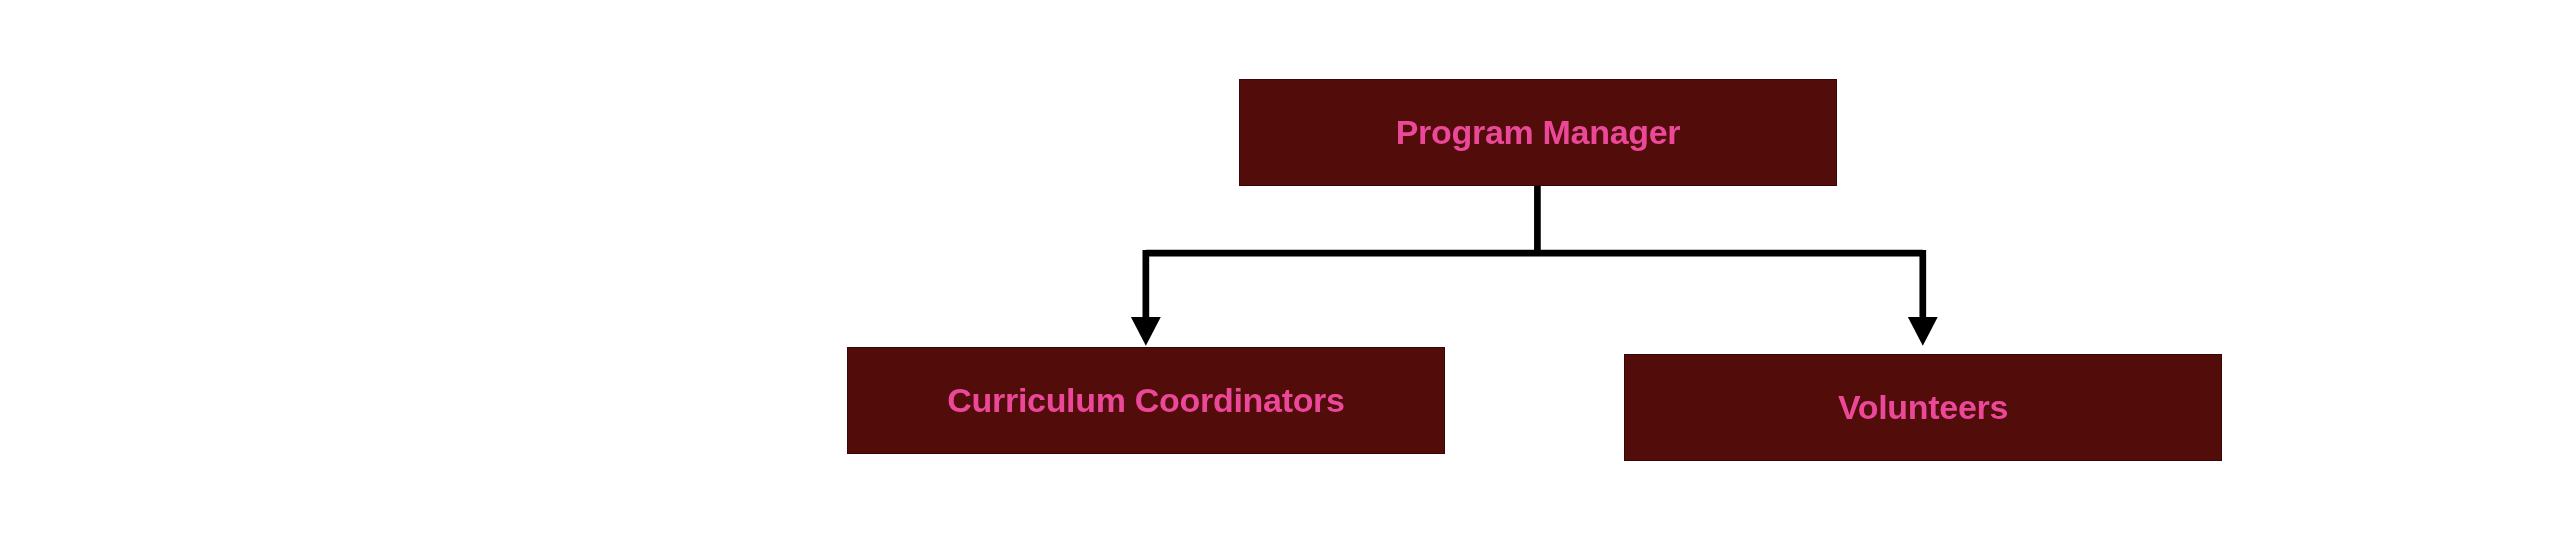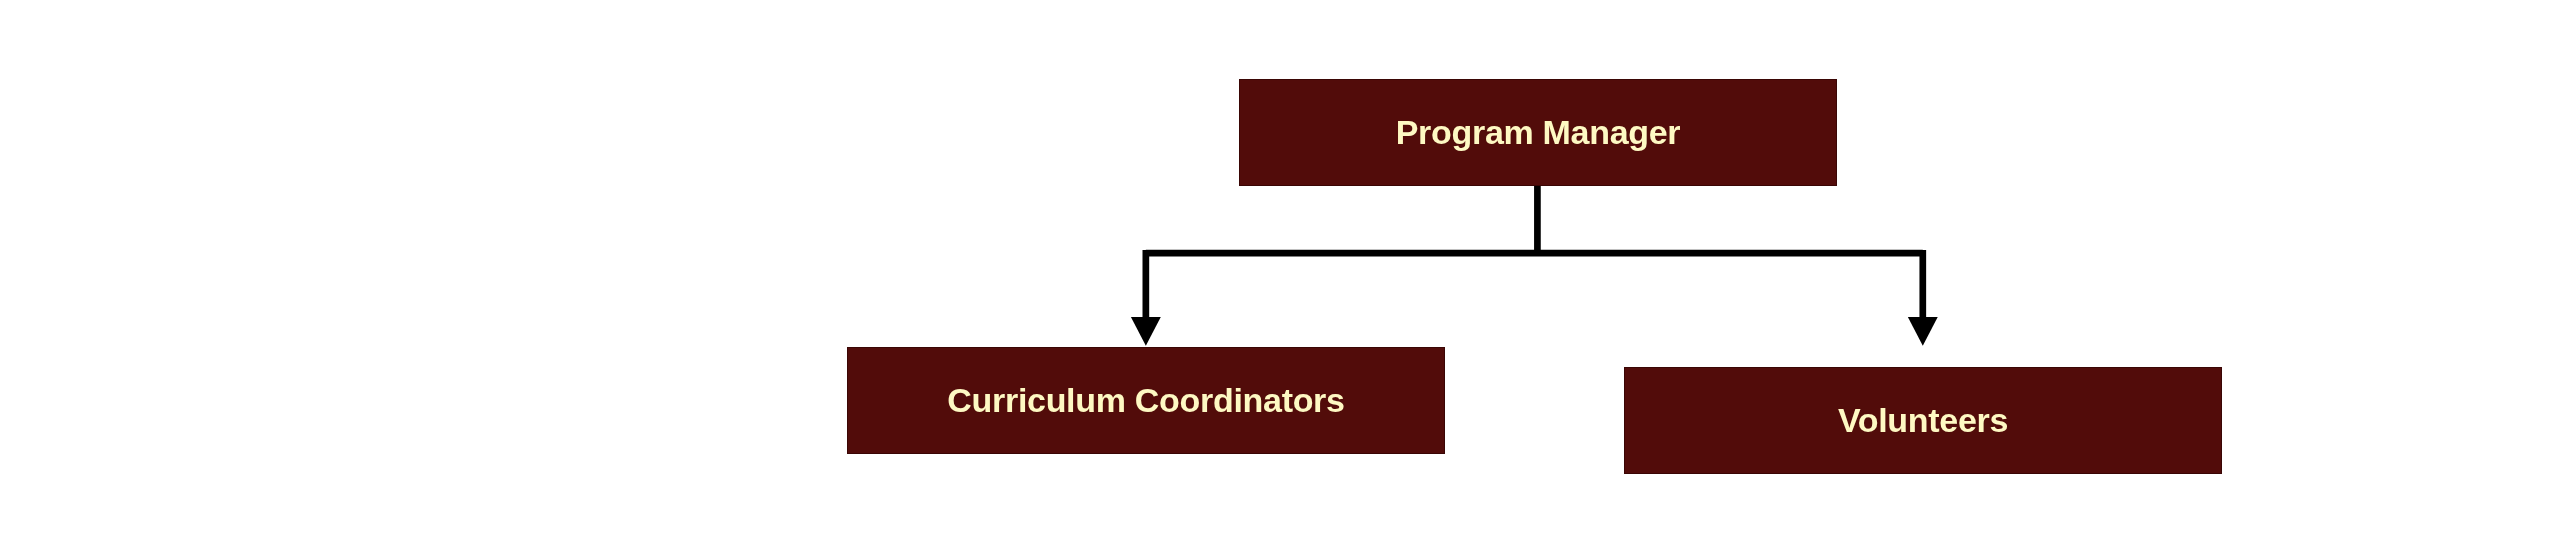--- a/index.html
+++ b/index.html
@@ -37,29 +37,29 @@
     width: 598px;
     height: 107px;
     background: #520c0a;
     border: 1px solid #3a0605;
     box-sizing: border-box;
     display: flex;
     align-items: center;
     justify-content: center;
   }
   .node-label {
-    color: #fef9c3;
+    color: #ec4899;
     font-size: 34px;
     font-weight: 600;
     letter-spacing: -0.3px;
     white-space: nowrap;
   }
   .node-top    { left: 1239px; top: 79px; }
   .node-left   { left: 847px; top: 347px; justify-content: center; }
-  .node-right  { left: 1624px; top: 367px; }
+  .node-right  { left: 1624px; top: 354px; }
 </style>
 </head>
 <body>
 
 <div class="canvas">
 
   <svg class="connectors" viewBox="0 0 5947 1036" xmlns="http://www.w3.org/2000/svg">
 
     <path class="edge" d="M2984 360 L2984 491"></path>
 

